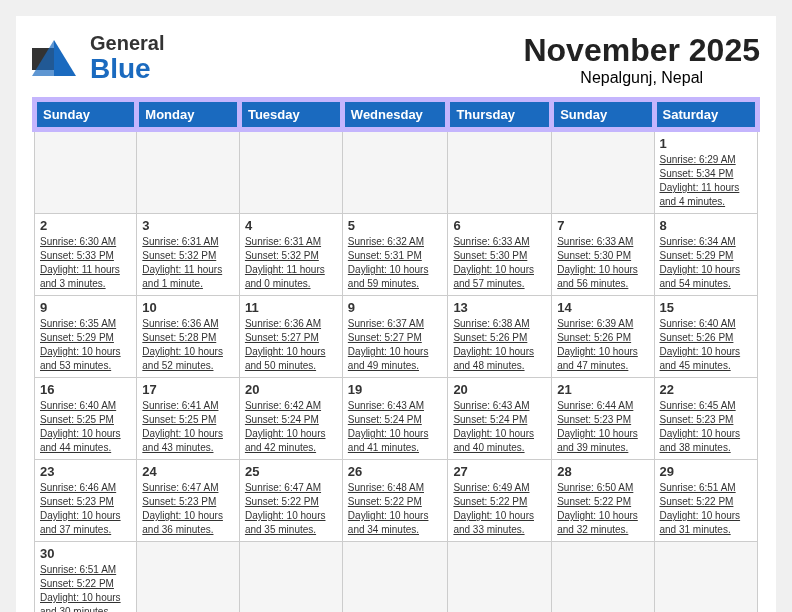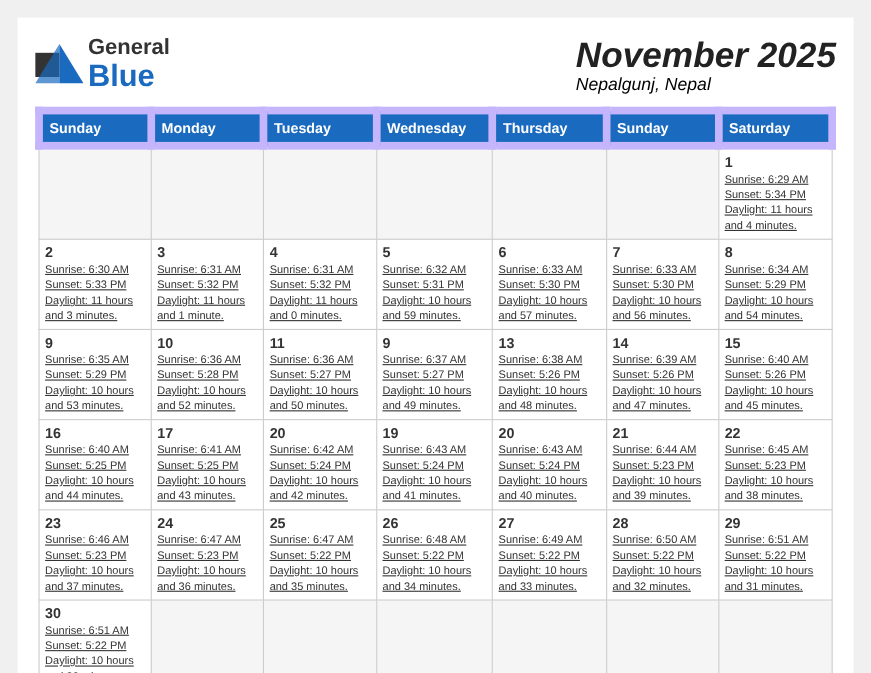--- a/index.html
+++ b/index.html
@@ -21,22 +21,21 @@
       align-items: flex-start;
       justify-content: space-between;
       margin-bottom: 10px;
     }
     .logo {
       display: flex;
       flex-direction: column;
       align-items: flex-start;
     }
     .title-section {
-      text-align: left;
-      font-style: italic;
+      text-align: center;
     }
     .title-section h1 {
       font-size: 32px;
       font-weight: bold;
       color: #222;
     }
     .title-section h2 {
       font-size: 16px;
       font-weight: normal;
       color: #000000;
@@ -45,21 +44,21 @@
       width: 100%;
       border-collapse: collapse;
       border: 1px solid #ccc;
     }
     .calendar th {
       background: #1a6abf;
       color: #fff;
       text-align: left;
       padding: 5px 6px;
       font-size: 13px;
-      border: 7px solid #c4b5fd;
+      border: 5px solid #c4b5fd;
     }
     .calendar td {
       vertical-align: top;
       border: 1px solid #ccc;
       padding: 4px 5px;
       width: 108px;
       min-height: 80px;
       background: #fff;
     }
     .calendar td.empty {
@@ -77,21 +76,21 @@
       line-height: 1.4;
       text-decoration: underline;
     }
   </style>
 </head>
 <body>
 
 <div class="page">
   <div class="header">
     <div class="logo">
-      <div style="display:flex;align-items:center;gap:4px;">
+      <div style="display:flex;align-items:center;gap:14px;">
         <svg width="44" height="36" viewBox="0 0 44 36">
           <rect x="0" y="8" width="22" height="22" fill="#333"></rect>
           <polygon points="22,0 44,36 22,36" fill="#1a6abf"></polygon>
           <polygon points="22,0 22,36 0,36" fill="#1a6abf" opacity="0.7"></polygon>
         </svg>
         <div>
           <div style="font-size:20px;font-weight:bold;color:#333;line-height:1.1;">
             <span style="color:#333;">General</span>
           </div>
           <div style="font-size:28px;font-weight:bold;color:#1a6abf;line-height:1.1;">Blue</div>

